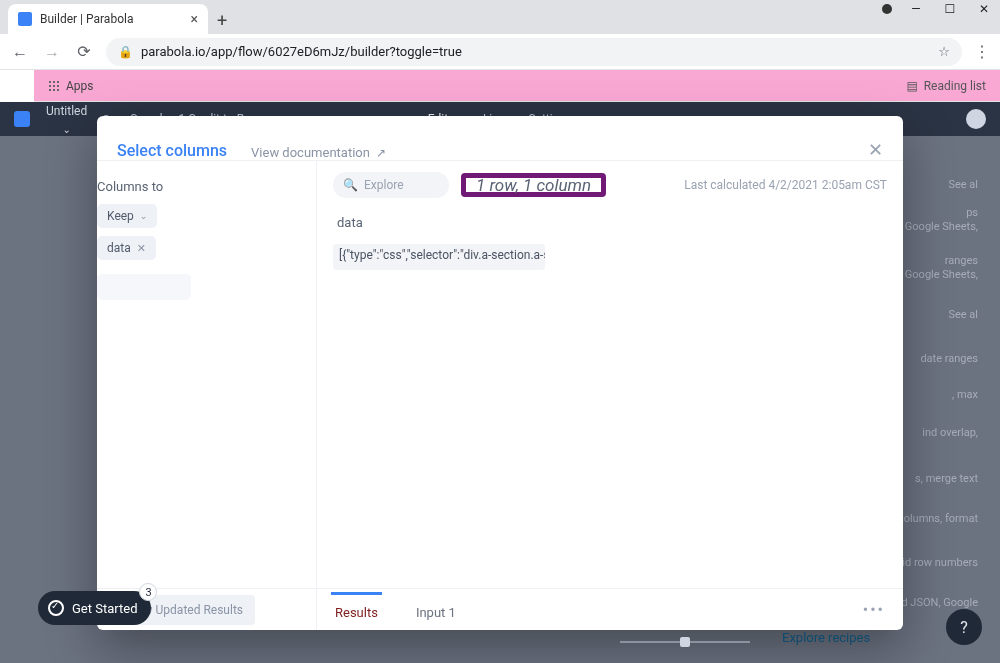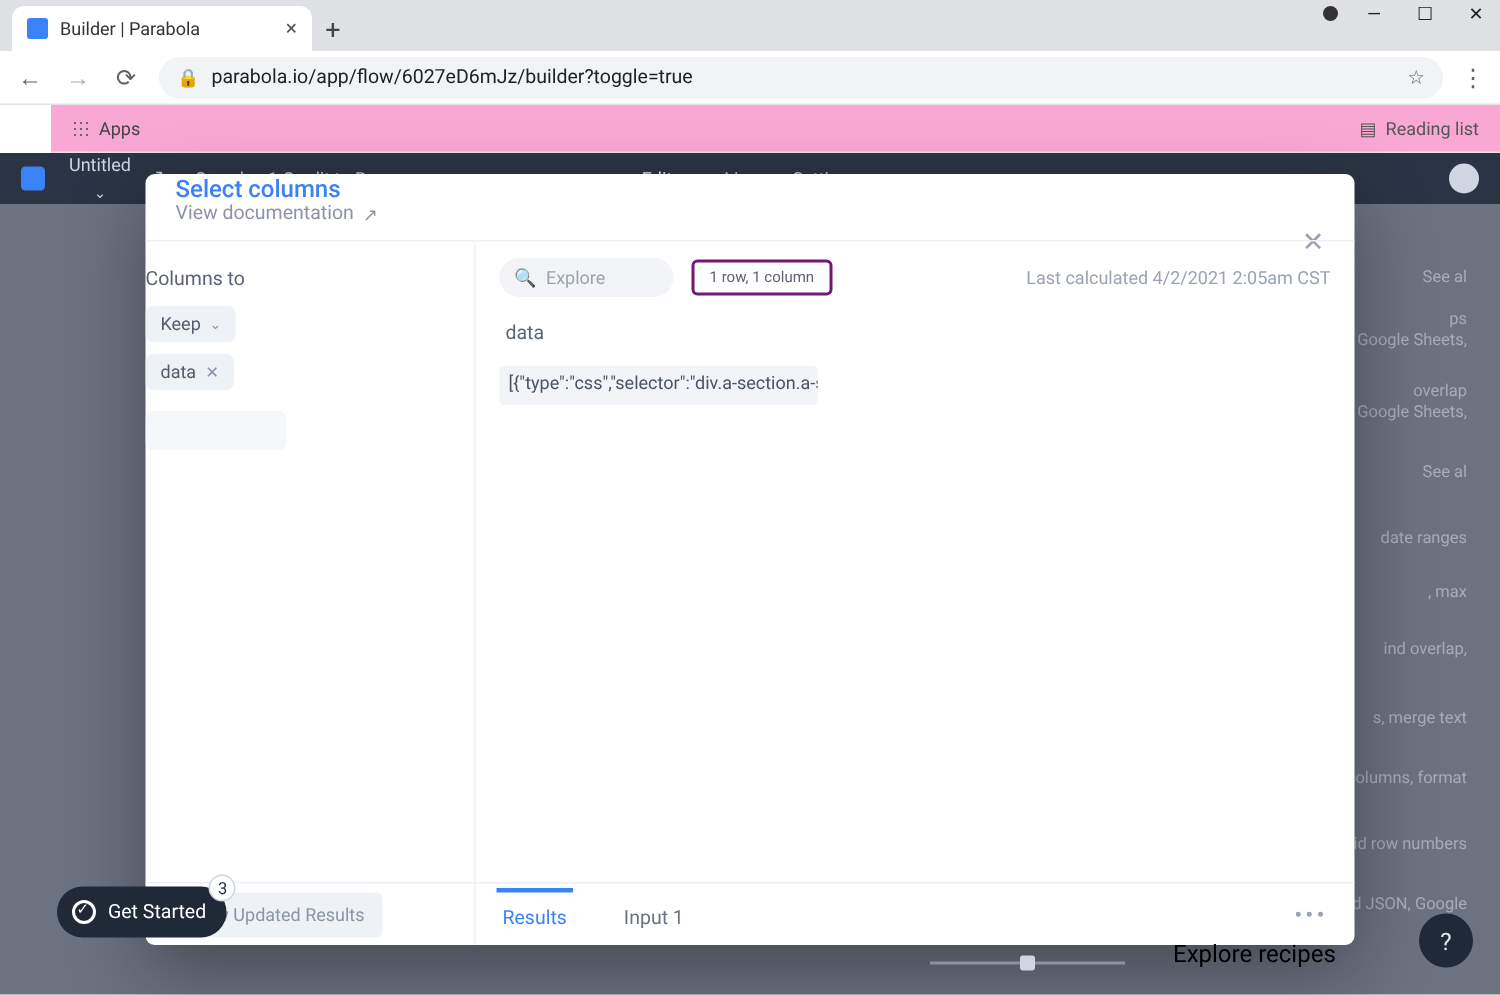--- a/index.html
+++ b/index.html
@@ -42,59 +42,59 @@
   .appbar .avatar { width: 20px; height: 20px; background: #cfd6e1; border-radius: 50%; margin-left: auto; }
 
   
   .content-bg { position: absolute; top: 136px; left: 0; right: 0; bottom: 0; background: #6b7280; }
 
   
   .bg-frag { position: absolute; right: 22px; color: #a7adb8; font-size: 11px; white-space: nowrap; }
 
   
   .modal { position: absolute; left: 97px; top: 116px; width: 806px; height: 514px; background: #fff; border-radius: 6px; box-shadow: 0 18px 50px rgba(0,0,0,0.35); display: flex; flex-direction: column; overflow: hidden; }
-  .modal-head { height: 44px; display: flex; align-items: flex-start; padding: 0 20px; flex-direction: column; }
+  .modal-head { height: 44px; display: flex; align-items: flex-end; padding: 0 20px; }
   .modal-head .title { color: #3b82f6; font-size: 16px; font-weight: 500; margin-right: 24px; }
   .modal-head .docs { color: #8a94a6; font-size: 13px; display: flex; align-items: center; gap: 6px; }
   .modal-head .docs .ext { font-size: 12px; }
   .modal-head .close { margin-left: auto; color: #9aa3b2; font-size: 18px; cursor: pointer; }
 
   .modal-body { flex: 1; display: flex; border-top: 1px solid #eef0f3; min-height: 0; }
   .left-pane { width: 220px; border-right: 1px solid #eef0f3; padding: 18px 0; }
   .left-pane .label { font-size: 13px; color: #5a6474; margin-bottom: 10px; }
   .pill { display: inline-flex; align-items: center; gap: 6px; background: #eef1f6; border-radius: 5px; padding: 5px 10px; font-size: 12px; color: #525b6b; margin-bottom: 8px; margin-right: 6px; }
   .pill .chev-d { font-size: 9px; color: #8a94a6; }
   .pill .x { font-size: 11px; color: #8a94a6; cursor: pointer; }
   .empty-slot { width: 94px; height: 26px; background: #f5f7fa; border-radius: 5px; margin-top: 6px; }
 
   .right-pane { flex: 1; display: flex; flex-direction: column; min-width: 0; }
   .toolbar { height: 48px; display: flex; align-items: center; padding: 0 16px; gap: 12px; }
   .searchbox { width: 116px; height: 26px; background: #f2f4f7; border-radius: 13px; display: flex; align-items: center; padding: 0 10px; color: #9aa3b2; font-size: 12px; gap: 6px; }
-  .count-pill { height: 24px; border: 2px solid #701a75; border-radius: 4px; padding: 0 10px; display: flex; align-items: center; font-size: 10px; color: #5a6474; }
+  .count-pill { height: 24px; border: 5px solid #701a75; border-radius: 4px; padding: 0 10px; display: flex; align-items: center; font-size: 17px; color: #5a6474; font-style: italic; }
   .last-calc { margin-left: auto; color: #9aa3b2; font-size: 12px; }
 
   .table-area { padding: 0 16px; flex: 1; overflow: hidden; }
   .col-head { font-size: 13px; color: #5a6474; padding: 6px 4px; }
   .cell { width: 212px; height: 26px; background: #f2f4f7; border-radius: 3px; padding: 4px 6px; font-size: 12px; color: #4a5363; margin-top: 8px; white-space: nowrap; overflow: hidden; }
 
   .footer { height: 42px; border-top: 1px solid #eef0f3; display: flex; align-items: flex-end; }
   .footer-left { width: 220px; border-right: 1px solid #eef0f3; height: 100%; display: flex; align-items: center; padding: 0 14px; }
   .show-upd { height: 30px; background: #eef1f6; color: #8a94a6; border-radius: 4px; display: inline-flex; align-items: center; padding: 0 12px; font-size: 12px; }
   .tabs { display: flex; align-items: flex-end; height: 100%; padding-left: 14px; gap: 30px; flex: 1; }
   .tab-btn { font-size: 13px; color: #6b7280; padding: 10px 4px 10px; border-top: 3px solid transparent; }
-  .tab-btn.active { color: #3b82f6; border-top-color: #3b82f6; }
+  .tab-btn.active { color: #7f1d1d; border-top-color: #3b82f6; }
   .more { margin-left: auto; margin-right: 18px; color: #9aa3b2; font-size: 16px; letter-spacing: 2px; align-self: center; }
 
   
   .help-fab { position: absolute; right: 18px; bottom: 18px; width: 36px; height: 36px; background: #1f2937; border-radius: 50%; color: #e5e7eb; display: flex; align-items: center; justify-content: center; font-size: 16px; }
   .getstarted { position: absolute; left: 38px; bottom: 38px; height: 34px; background: #1f2937; border-radius: 17px; color: #fff; display: flex; align-items: center; padding: 0 14px 0 10px; font-size: 13px; gap: 8px; }
   .getstarted .check { width: 16px; height: 16px; border: 2px solid #fff; border-radius: 50%; position: relative; }
   .getstarted .check::after { content: "✓"; position: absolute; font-size: 10px; left: 1px; top: -2px; }
   .getstarted .badge { position: absolute; top: -8px; right: -6px; background: #fff; color: #1f2937; width: 18px; height: 18px; border-radius: 50%; font-size: 11px; display: flex; align-items: center; justify-content: center; border: 1px solid #d0d5dd; }
-  .explore { position: absolute; left: 782px; bottom: 18px; color: #000000; font-size: 16px; }
+  .explore { position: absolute; left: 782px; bottom: 18px; color: #0c4a6e; font-size: 13px; }
   .slider-track { position: absolute; left: 620px; bottom: 20px; width: 130px; height: 2px; background: #8b93a1; }
   .slider-thumb { position: absolute; left: 680px; bottom: 16px; width: 10px; height: 10px; background: #cfd6e1; border-radius: 2px; }
 </style>
 </head>
 <body>
 
 <div class="titlebar">
   <div class="tab">
     <div class="favicon"></div>
     <div class="title">Builder | Parabola</div>
@@ -146,21 +146,21 @@
     <span>Live</span>
     <span>Settings</span>
   </div>
   <div class="avatar"></div>
 </div>
 
 <div class="content-bg">
   <span class="bg-frag" style="top:42px">See al</span>
   <span class="bg-frag" style="top:70px">ps</span>
   <span class="bg-frag" style="top:84px">, Google Sheets,</span>
-  <span class="bg-frag" style="top:118px">overlap</span>
+  <span class="bg-frag" style="top:118px">ranges</span>
   <span class="bg-frag" style="top:132px">, Google Sheets,</span>
   <span class="bg-frag" style="top:172px">See al</span>
   <span class="bg-frag" style="top:216px">date ranges</span>
   <span class="bg-frag" style="top:252px">, max</span>
   <span class="bg-frag" style="top:290px">ind overlap,</span>
   <span class="bg-frag" style="top:336px">s, merge text</span>
   <span class="bg-frag" style="top:376px">r columns, format</span>
   <span class="bg-frag" style="top:420px">id row numbers</span>
   <span class="bg-frag" style="top:460px">nd JSON, Google</span>
 </div>

